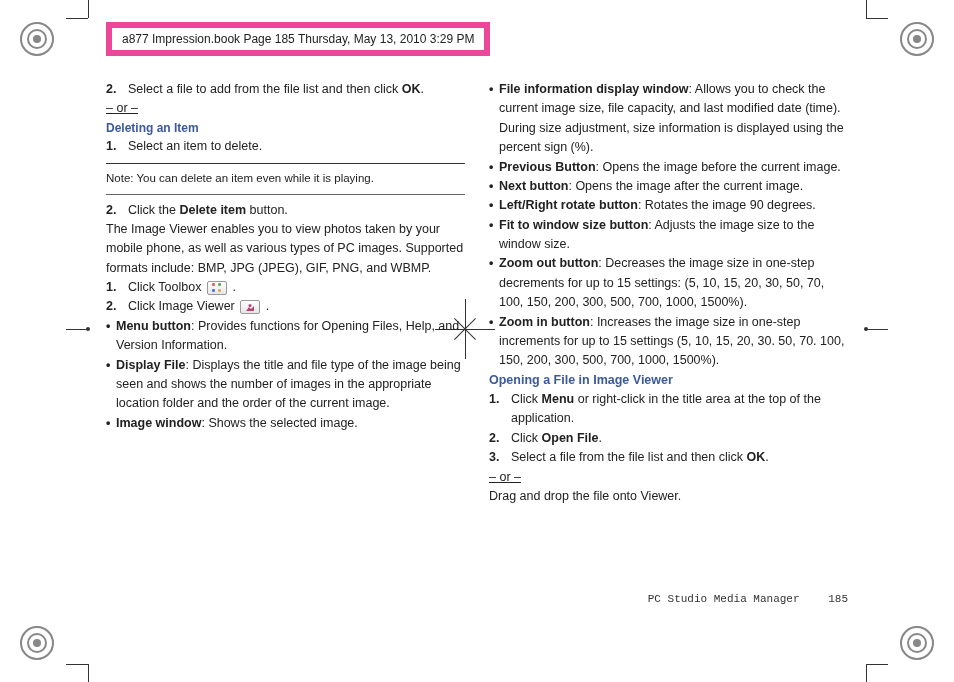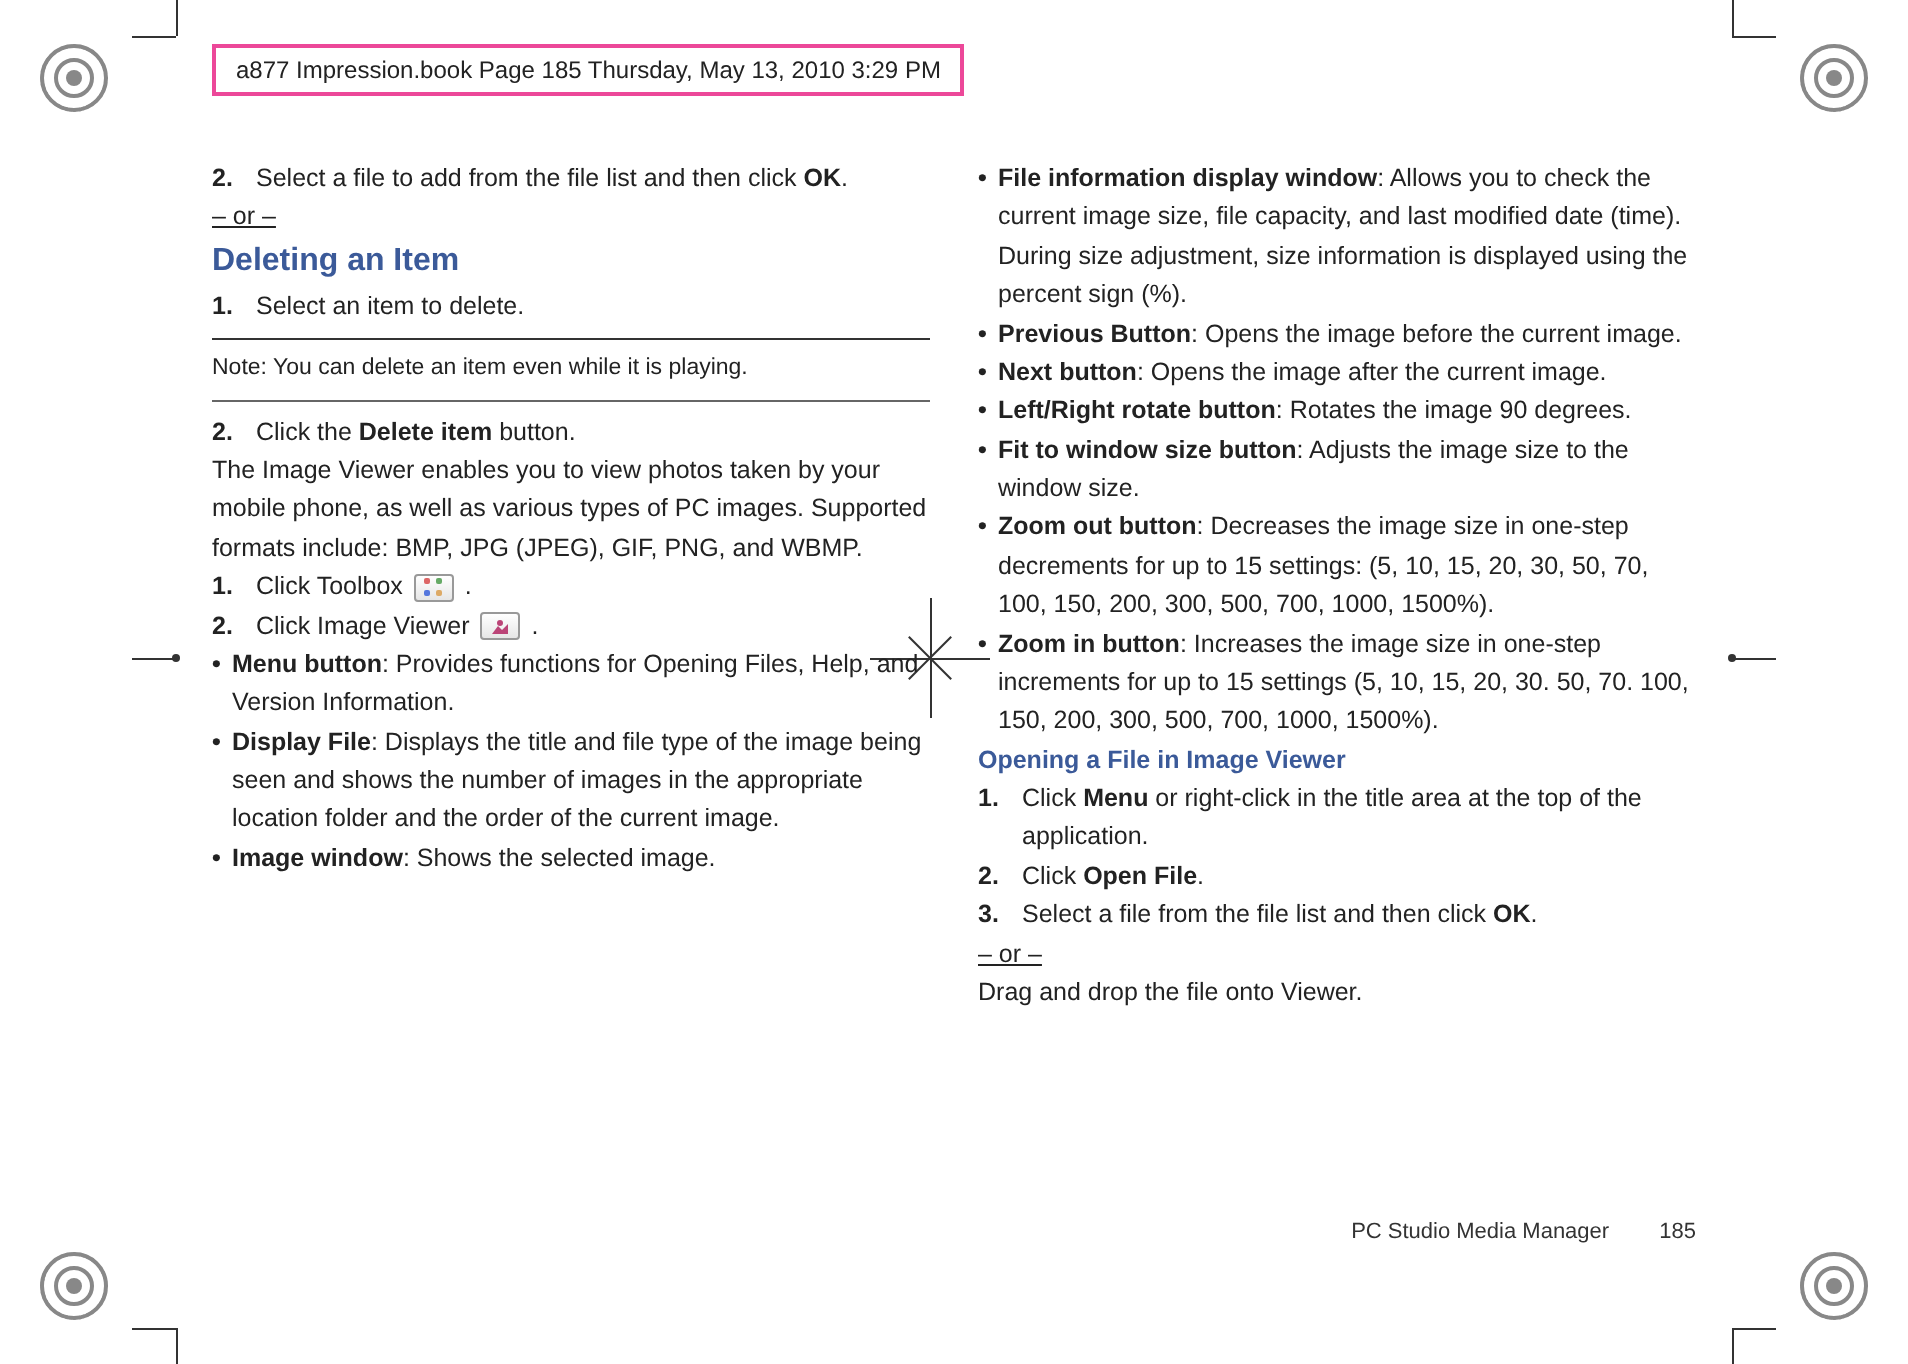--- a/index.html
+++ b/index.html
@@ -33,52 +33,52 @@
   .regmark .outer { position: absolute; inset: 0; border: 2px solid #888; border-radius: 50%; }
   .regmark .inner { position: absolute; inset: 7px; border: 2px solid #888; border-radius: 50%; }
   .regmark .dot { position: absolute; top: 50%; left: 50%; width: 8px; height: 8px; margin: -4px 0 0 -4px; background: #888; border-radius: 50%; }
   .regmark .hatch { position: absolute; inset: 0; border-radius: 50%; background: repeating-conic-gradient(#888 0deg 4deg, transparent 4deg 8deg); -webkit-mask: radial-gradient(circle, transparent 62%, #000 63%); mask: radial-gradient(circle, transparent 62%, #000 63%); opacity:.6; }
   .regmark.l1 { top: 22px; left: 20px; }
   .regmark.l2 { bottom: 22px; left: 20px; }
   .regmark.r1 { top: 22px; right: 20px; }
   .regmark.r2 { bottom: 22px; right: 20px; }
 
   
-  .header-box { position: absolute; top: 22px; left: 106px; border: 2px solid #ec4899; padding: 4px 10px; font-size: 12px; color: #222; }
+  .header-box { position: absolute; top: 22px; left: 106px; border: 6px solid #ec4899; padding: 4px 10px; font-size: 12px; color: #222; }
 
   
   .content { position: absolute; top: 80px; left: 106px; right: 106px; bottom: 78px; display: flex; gap: 24px; }
   .col { flex: 1; font-size: 12.5px; line-height: 1.55; color: #222; }
   .col p, .col div { margin: 0; }
 
   .num-item { display: flex; margin: 2px 0 2px 18px; }
   .num-item .num { width: 22px; font-weight: bold; flex-shrink:0; }
   .num-item .txt { flex: 1; }
   .sub { margin-left: 40px; margin-top: 4px; margin-bottom: 4px; text-decoration: underline; }
 
-  .h3 { color: #3b5a99; font-weight: bold; font-size: 16px; margin: 10px 0 4px 0; }
+  .h3 { color: #3b5a99; font-weight: bold; font-size: 12px; margin: 10px 0 4px 0; }
   .h2 { color: #3b5a99; font-weight: bold; font-size: 14px; margin: 10px 0 6px 0; }
   .h3i { color: #3b5a99; font-weight: bold; font-size: 12.5px; margin: 10px 0 4px 0; }
 
   .rule { border: none; border-top: 1px solid #333; margin: 6px 0; }
   .rule.thin { border-top: 1px solid #666; }
   .note { font-size: 11.5px; margin: 4px 0; }
   .note .nlabel { font-weight: normal; }
 
   .intro { margin: 4px 0 6px 0; }
 
   .bullet { display: flex; margin: 3px 0; }
   .bullet .dot { width: 10px; flex-shrink:0; font-weight: bold; }
   .bullet .txt { flex: 1; }
   .b { font-weight: bold; }
 
   .iconbox { display: inline-flex; align-items: center; justify-content: center; width: 20px; height: 14px; border: 1px solid #999; border-radius: 2px; background: linear-gradient(#fff,#e6e6e6); vertical-align: middle; margin: 0 2px; }
   .iconbox svg { width: 10px; height: 10px; }
 
-  .footer { position: absolute; bottom: 60px; right: 106px; font-size: 11px; color: #333; }
+  .footer { position: absolute; bottom: 77px; right: 106px; font-size: 11px; color: #333; font-family: Liberation Mono, monospace; }
   .footer .sec { margin-right: 22px; }
 </style>
 </head>
 <body>
 
 <div class="page">
 
   <div class="regmark l1">
       <div class="hatch"></div>
       <div class="outer"></div>

